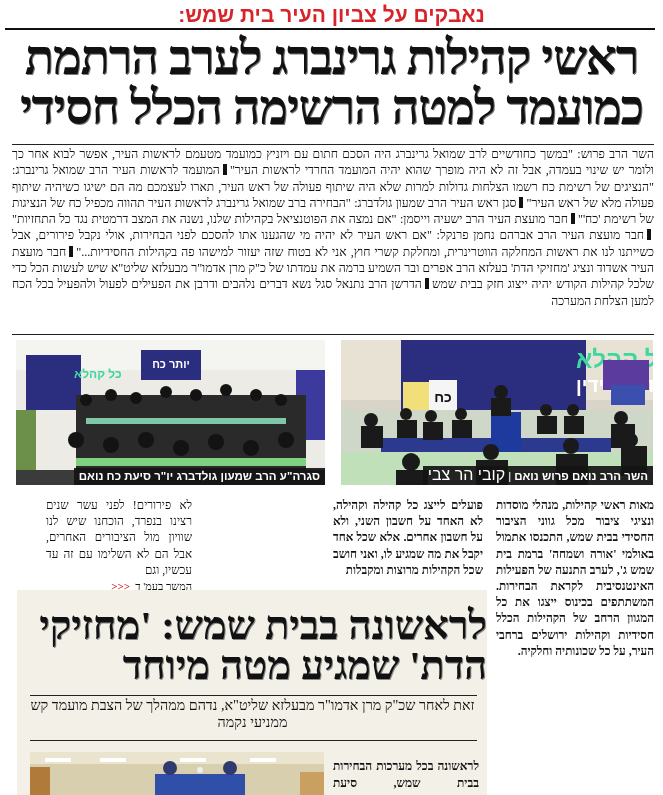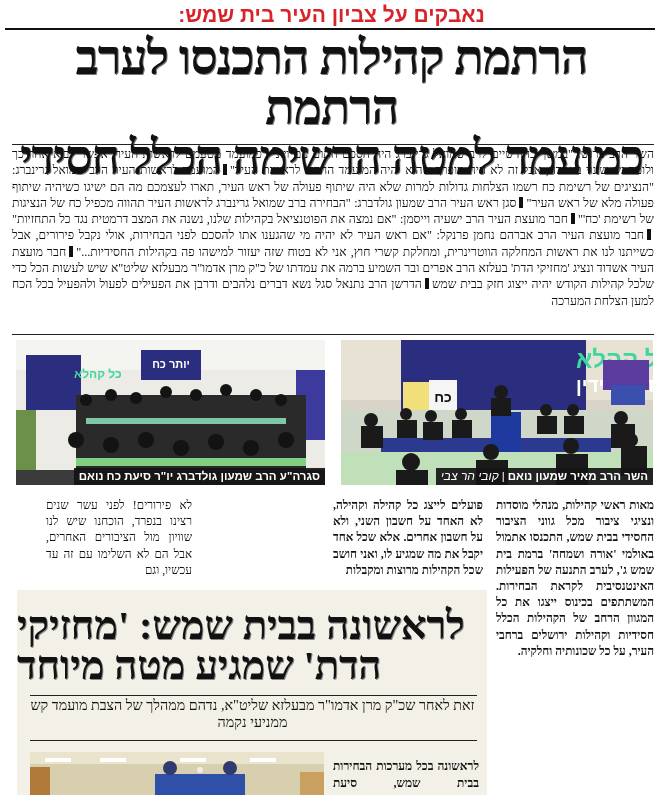--- a/index.html
+++ b/index.html
@@ -11,48 +11,48 @@
   .headline{position:absolute;top:33px;left:4px;width:655px;text-align:center;font-family:"Liberation Serif","DejaVu Serif",serif;font-weight:bold;font-size:48px;line-height:50px;letter-spacing:-1px;color:#111;text-shadow:1px 1px 0 #777;}
   .lead-rule{position:absolute;top:144px;left:12px;width:642px;height:1px;background:#222;}
   .lead{position:absolute;top:146px;left:12px;width:642px;font-family:"Liberation Serif","DejaVu Serif",serif;font-size:12.2px;line-height:16.3px;text-align:justify;text-align-last:right;}
   .lead .bullet{display:inline-block;width:4px;height:11px;background:#111;margin:0 3px;vertical-align:-1px;}
   .lead-bottom-rule{position:absolute;top:334px;left:12px;width:642px;height:1px;background:#222;}
   .photo{position:absolute;overflow:hidden;}
   .photo1{top:340px;left:341px;width:312px;height:145px;}
   .photo2{top:340px;left:16px;width:309px;height:145px;}
   .caption{position:absolute;bottom:0;right:0;background:rgba(20,20,20,.92);color:#fff;font-family:"Liberation Sans",sans-serif;font-size:11.5px;line-height:15px;padding:1px 5px;white-space:nowrap;}
   .caption b{font-weight:bold;}
-  .caption .credit{font-weight:normal;font-size:12px;font-style:italic;}
+  .caption .credit{font-weight:normal;font-size:16px;}
   .caption .sep{margin:0 3px;}
   .col{position:absolute;font-family:"Liberation Serif","DejaVu Serif",serif;font-size:11.8px;line-height:16.2px;text-align:justify;text-align-last:right;}
   .col-a{top:497px;left:496px;width:158px;font-weight:bold;}
   .col-b{top:497px;left:333px;width:150px;font-weight:bold;}
   .col-c{top:497px;left:165px;width:155px;}
   .col-d{top:497px;left:14px;width:146px;margin-left:32px;}
   .cont{color:#111;font-size:11px;}
   .cont .arrows{color:#d8232a;font-weight:bold;margin-right:5px;}
   .box{position:absolute;top:590px;left:17px;width:470px;height:205px;background:#f3f0e8;}
-  .box-head{position:absolute;top:606px;left:17px;width:470px;text-align:left;font-family:"Liberation Serif","DejaVu Serif",serif;font-weight:bold;font-size:40px;line-height:40px;color:#111;text-shadow:1px 1px 0 #888;}
+  .box-head{position:absolute;top:606px;left:17px;width:470px;text-align:right;font-family:"Liberation Serif","DejaVu Serif",serif;font-weight:bold;font-size:40px;line-height:40px;color:#111;text-shadow:1px 1px 0 #888;}
   .box-rule{position:absolute;left:30px;width:447px;height:1px;background:#222;}
   .box-sub{position:absolute;top:697px;left:25px;width:455px;text-align:center;font-family:"Liberation Serif","DejaVu Serif",serif;font-size:14.3px;line-height:17px;}
   .box-photo{position:absolute;top:752px;left:30px;width:294px;height:43px;overflow:hidden;}
   .box-col{position:absolute;top:758px;left:333px;width:146px;font-family:"Liberation Serif","DejaVu Serif",serif;font-weight:bold;font-size:12px;line-height:17px;text-align:justify;text-align-last:justify;}
 </style>
 </head>
 <body>
 
 <div class="page">
 
   <div class="kicker-wrap">
     <div class="kicker">נאבקים על צביון העיר בית שמש:</div>
     <div class="kicker-rule"></div>
   </div>
 
   <div class="headline">
-    <div>הרתמת קהילות התכנסו לערב הרתמת</div>
+    <div>ראשי קהילות גרינברג לערב הרתמת</div>
     <div>כמועמד למטה הרשימה הכלל חסידי</div>
   </div>
 
   <div class="lead-rule"></div>
   <div class="lead">
     <span>השר הרב פרוש: "במשך כחודשיים לרב שמואל גרינברג היה הסכם חתום עם ויזניץ כמועמד מטעמם לראשות העיר, אפשר לבוא אחר כך ולומר יש שינוי בעמדה, אבל זה לא היה מופרך שהוא יהיה המועמד החרדי לראשות העיר"</span><span class="bullet"></span><span>המועמד לראשות העיר הרב שמואל גרינברג: "הנציגים של רשימת כח רשמו הצלחות גדולות למרות שלא היה שיתוף פעולה של ראש העיר, תארו לעצמכם מה הם ישיגו כשיהיה שיתוף פעולה מלא של ראש העיר"</span><span class="bullet"></span><span>סגן ראש העיר הרב שמעון גולדברג: "הבחירה ברב שמואל גרינברג לראשות העיר תהווה מכפיל כח של הנציגות של רשימת 'כח'"</span><span class="bullet"></span><span>חבר מועצת העיר הרב ישעיה וייסמן: "אם נמצה את הפוטנציאל בקהילות שלנו, נשנה את המצב דרמטית נגד כל התחזיות"</span><span class="bullet"></span><span>חבר מועצת העיר הרב אברהם נחמן פרנקל: "אם ראש העיר לא יהיה מי שהגענו אתו להסכם לפני הבחירות, אולי נקבל פירורים, אבל כשייתנו לנו את ראשות המחלקה הווטרינרית, ומחלקת קשרי חוץ, אני לא בטוח שזה יעזור למישהו פה בקהילות החסידיות..."</span><span class="bullet"></span><span>חבר מועצת העיר אשדוד ונציג 'מחזיקי הדת' בעלזא הרב אפרים ובר השמיע ברמה את עמדתו של כ"ק מרן אדמו"ר מבעלזא שליט"א שיש לעשות הכל כדי שלכל קהילות הקודש יהיה ייצוג חזק בבית שמש</span><span class="bullet"></span><span>הדרשן הרב נתנאל סגל נשא דברים נלהבים ודרבן את הפעילים לפעול ולהפעיל בכל הכח למען הצלחת המערכה</span>
   </div>
   <div class="lead-bottom-rule"></div>
 
   <div class="photo photo1">
@@ -92,21 +92,21 @@
           <rect x="280" y="106" width="26" height="30"></rect>
         <circle cx="70" cy="122" r="9"></circle>
           <rect x="55" y="130" width="32" height="15"></rect>
         <circle cx="150" cy="112" r="8"></circle>
           <rect x="135" y="120" width="32" height="25"></rect>
         <circle cx="230" cy="106" r="8"></circle>
           <rect x="215" y="114" width="32" height="31"></rect>
       </g>
     </svg>
     <div class="caption">
-      <b>השר הרב מאיר שמעון נואם</b><span class="sep">|</span><span class="credit">קובי הר צבי</span>
+      <b>השר הרב נואם פרוש נואם</b><span class="sep">|</span><span class="credit">קובי הר צבי</span>
     </div>
   </div>
 
   <div class="photo photo2">
     <svg width="309" height="145" viewBox="0 0 309 145">
       <rect width="309" height="145" fill="#ecebe6"></rect>
       <rect x="0" y="0" width="309" height="30" fill="#f4f4f1"></rect>
       <rect x="10" y="15" width="55" height="55" fill="#2b2d7e"></rect>
       <text x="58" y="38" font-family="Liberation Sans, sans-serif" font-weight="bold" font-size="12" fill="#3fd6a0" text-anchor="end">כל קהלא</text>
       <rect x="125" y="10" width="60" height="30" fill="#2b2d7e"></rect>
@@ -144,20 +144,23 @@
     <div>מאות ראשי קהילות, מנהלי מוסדות ונציגי ציבור מכל גווני הציבור החסידי בבית שמש, התכנסו אתמול באולמי 'אורה ושמחה' ברמת בית שמש ג', לערב התנעה של הפעילות האינטנסיבית לקראת הבחירות. המשתתפים בכינוס ייצגו את כל המגוון הרחב של הקהילות הכלל חסידיות וקהילות ירושלים ברחבי העיר, על כל שכונותיה וחלקיה.</div>
   </div>
 
   <div class="col col-b">
     <div>פועלים לייצג כל קהילה וקהילה, לא האחד על חשבון השני, ולא על חשבון אחרים. אלא שכל אחד יקבל את מה שמגיע לו, ואני חושב שכל הקהילות מרוצות ומקבלות</div>
   </div>
 
 
   <div class="col col-d">
     <div>לא פירורים! לפני עשר שנים רצינו בנפרד, הוכחנו שיש לנו שוויון מול הציבורים האחרים, אבל הם לא השלימו עם זה עד עכשיו, וגם</div>
+    <div class="cont">
+      <span>המשך בעמ' ד</span><span class="arrows">&lt;&lt;&lt;</span>
+    </div>
   </div>
 
   <div class="box"></div>
   <div class="box-head">
     <div>לראשונה בבית שמש: 'מחזיקי</div>
     <div>הדת' שמגיע מטה מיוחד</div>
   </div>
   <div class="box-rule" style="top:695px"></div>
   <div class="box-sub">זאת לאחר שכ"ק מרן אדמו"ר מבעלזא שליט"א, נדהם ממהלך של הצבת מועמד קש ממניעי נקמה</div>
   <div class="box-rule" style="top:740px"></div>

